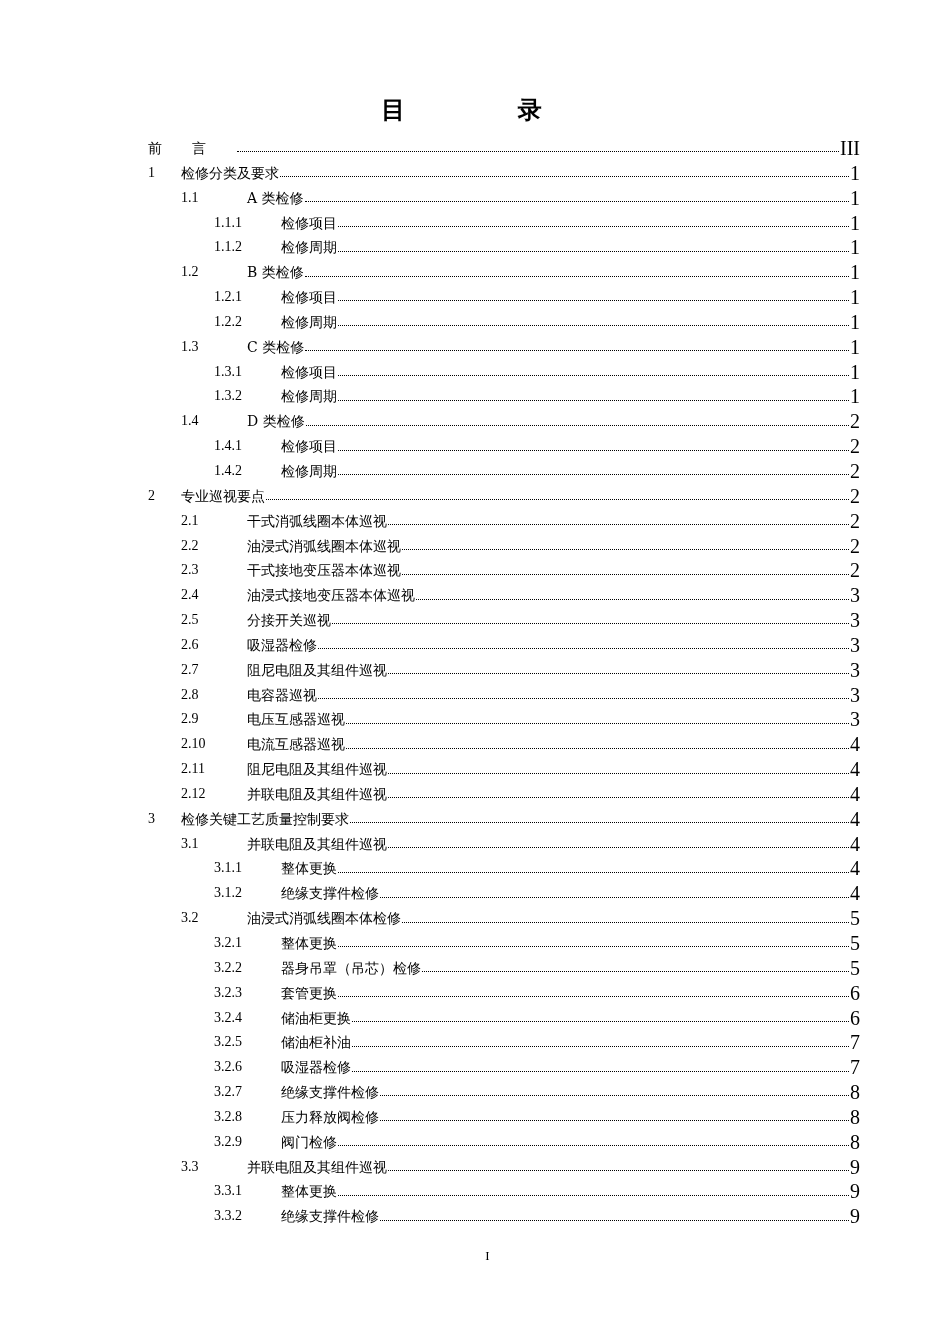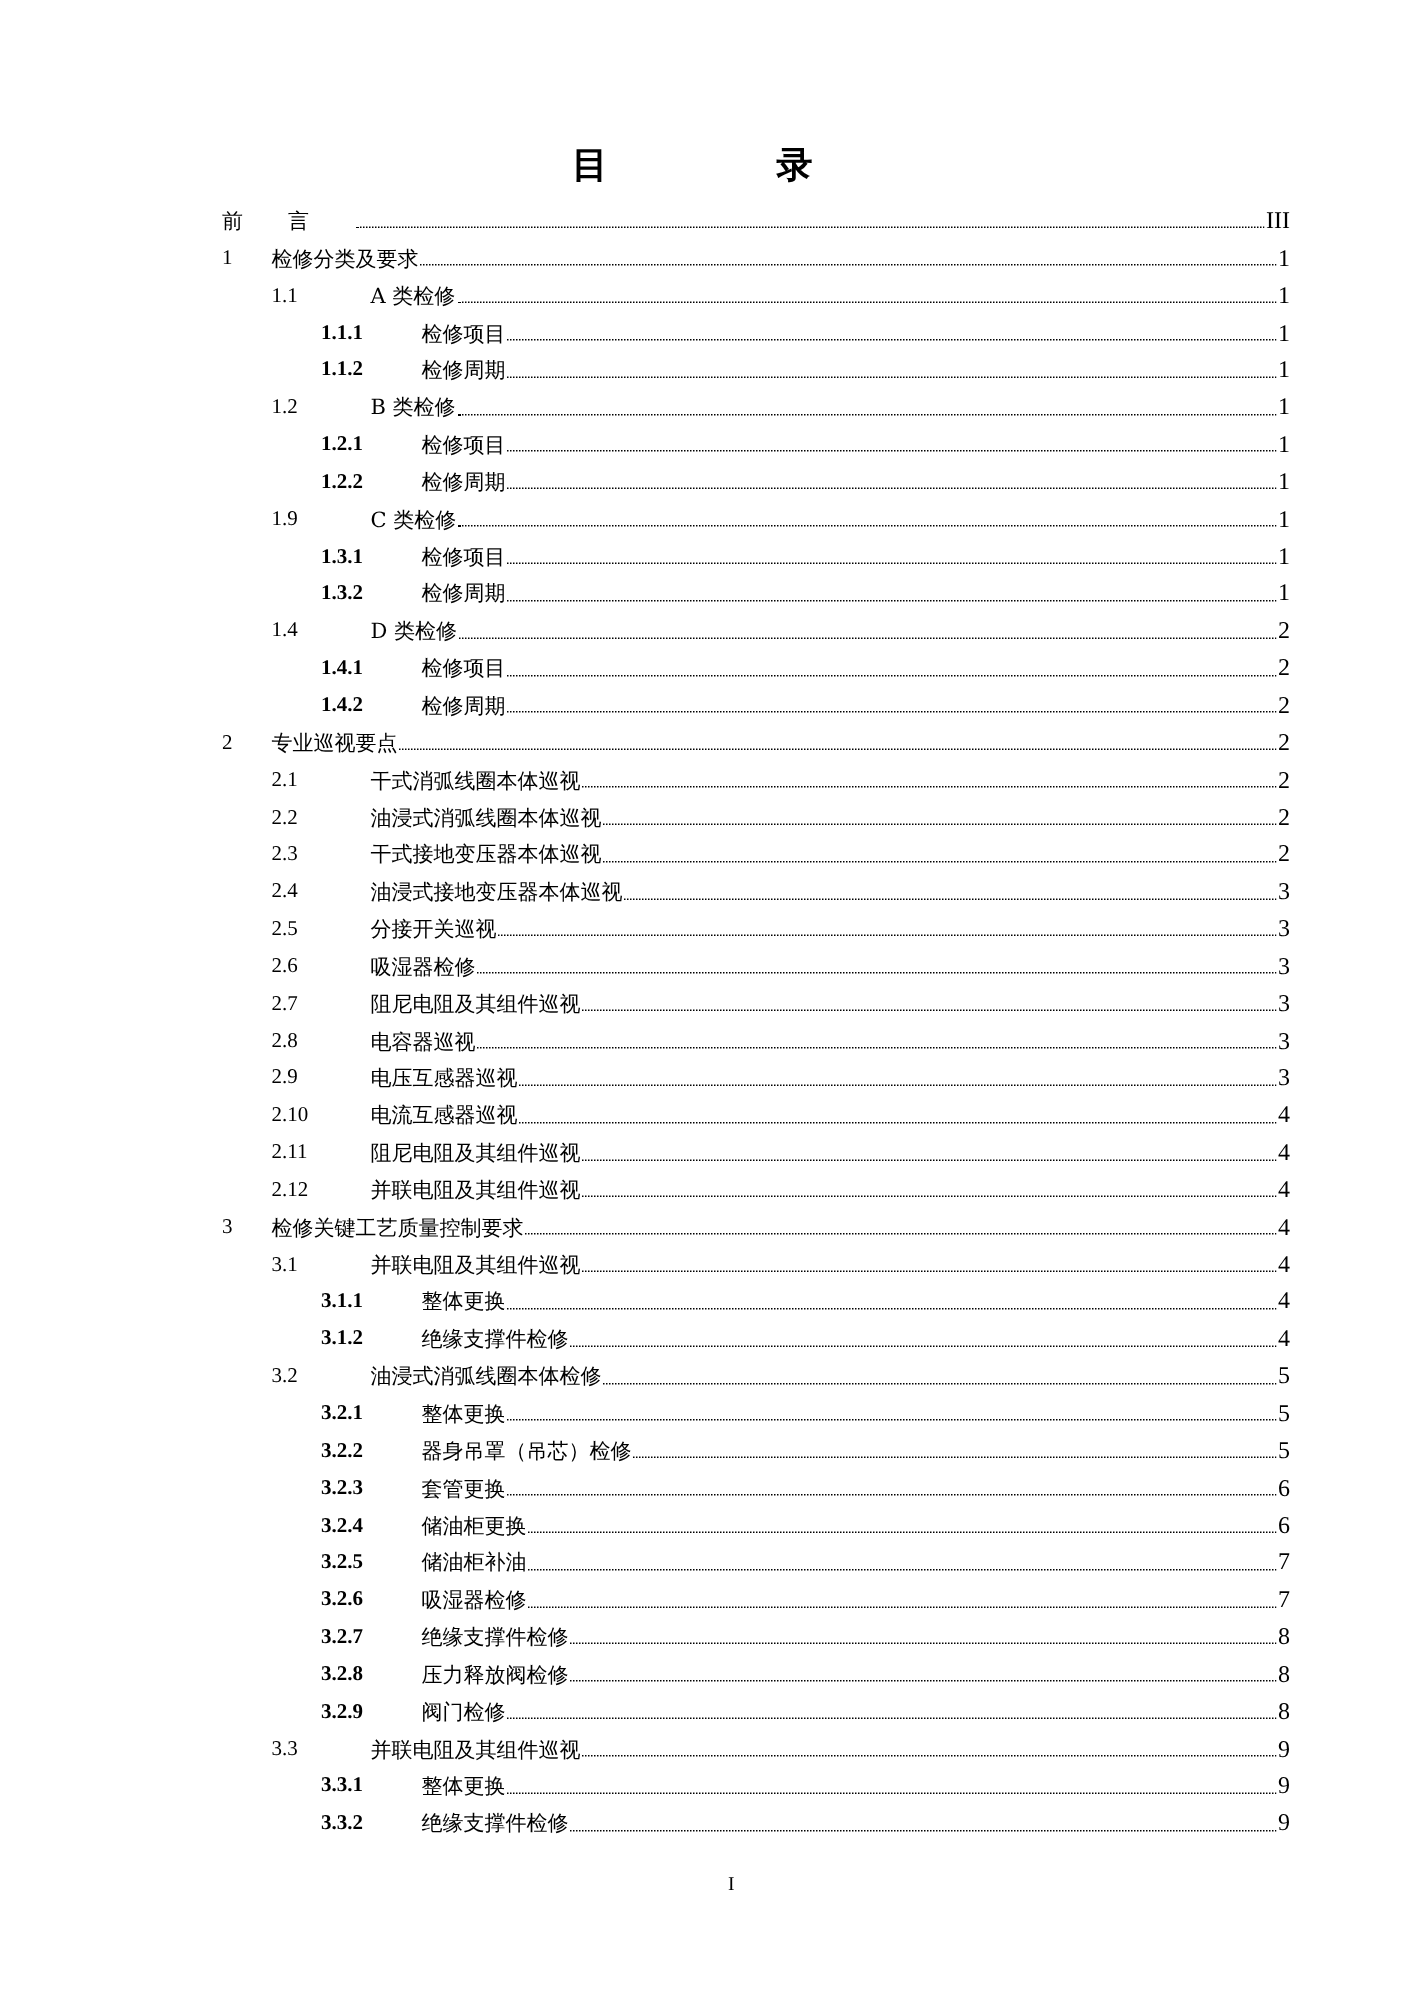--- a/index.html
+++ b/index.html
@@ -7,26 +7,26 @@
          font-family:"DejaVu Serif","Liberation Serif",serif; color:#000; }
   .title { position:absolute; top:94px; left:0; width:975px; text-align:center;
            font-size:24px; font-weight:bold; letter-spacing:52px; line-height:32px;
            font-family:"DejaVu Sans","Liberation Sans",sans-serif; }
   .toc { position:absolute; top:136px; left:148px; width:712px; }
   .row { position:relative; height:24.85px; line-height:24.85px; font-size:14px;
          display:flex; align-items:center; white-space:nowrap; }
   .num { display:inline-block; font-family:"Liberation Serif",serif; font-size:14px; }
   .lvl0 .num { width:33px; }
   .lvl1 .num { padding-left:33px; width:66px; }
-  .lvl2 .num { padding-left:66px; width:67px;font-weight:bold; }
+  .lvl2 .num { padding-left:66px; width:67px; }
   .txt { font-size:14px; flex:0 0 auto; }
   .leader { flex:1 1 auto; overflow:hidden; margin:0 1px; position:relative; height:14px; align-self:center; }
   .leader::before { content:""; position:absolute; left:0; right:0; bottom:3px;
                     border-bottom:1.4px dotted #000; }
-  .pg { font-family:"Liberation Serif",serif; font-size:16px; flex:0 0 auto; }
+  .pg { font-family:"Liberation Serif",serif; font-size:20px; flex:0 0 auto; }
   .preface .txt { letter-spacing:30px; }
   .footer { position:absolute; top:1248px; left:0; width:975px; text-align:center;
             font-family:"Liberation Serif",serif; font-size:13px; }
 </style>
 </head>
 <body>
 
 <div class="title">目 录</div>
 
 <div class="toc" id="toc">
@@ -71,21 +71,21 @@
       <span class="leader"></span>
       <span class="pg">1</span>
     </div>
     <div class="row lvl2">
       <span class="num">1.2.2</span>
       <span class="txt">检修周期</span>
       <span class="leader"></span>
       <span class="pg">1</span>
     </div>
     <div class="row lvl1">
-      <span class="num">1.9</span>
+      <span class="num">1.3</span>
       <span class="txt">C 类检修</span>
       <span class="leader"></span>
       <span class="pg">1</span>
     </div>
     <div class="row lvl2">
       <span class="num">1.3.1</span>
       <span class="txt">检修项目</span>
       <span class="leader"></span>
       <span class="pg">1</span>
     </div>

